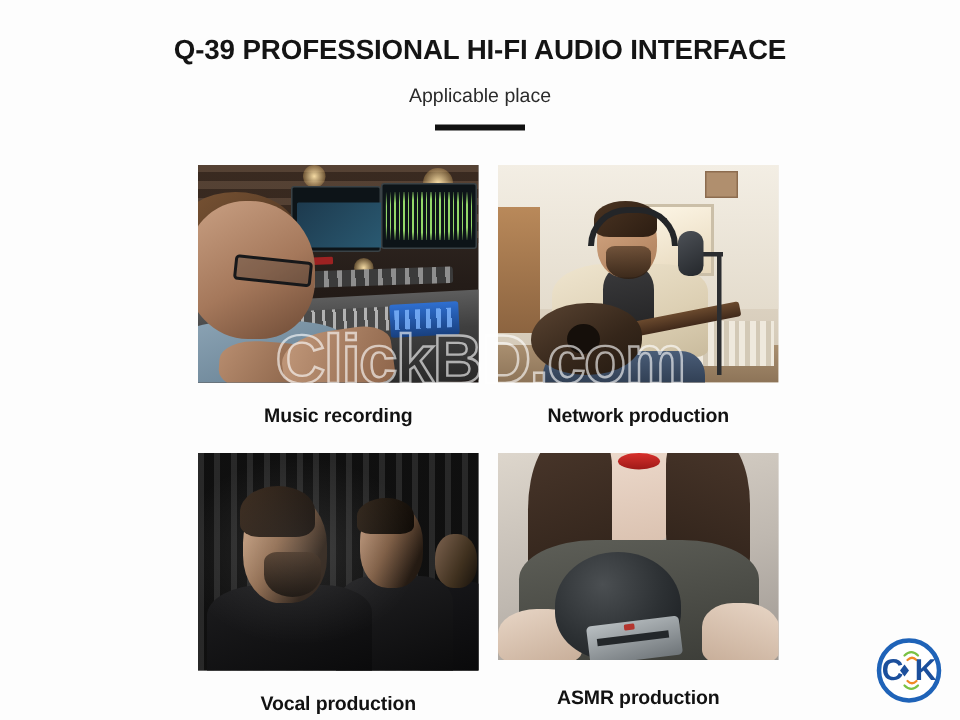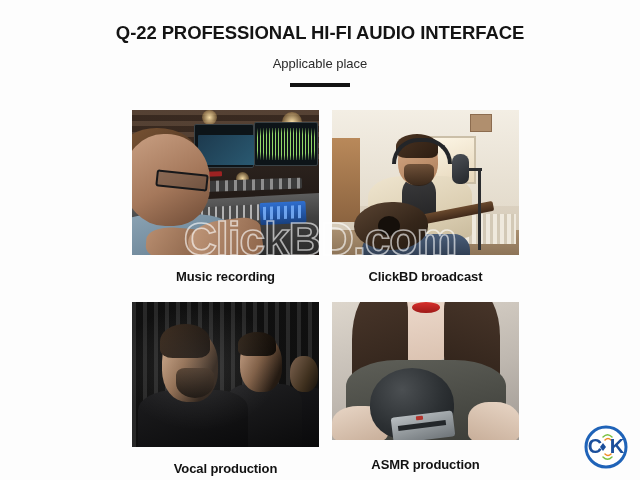--- a/index.html
+++ b/index.html
@@ -413,21 +413,21 @@
     right: 9px;
     bottom: 8px;
     width: 50px;
     height: 50px;
   }
 </style>
 </head>
 <body>
 
 <div class="header">
-  <h1 class="page-title">Q-22 PROFESSIONAL HI-FI AUDIO INTERFACE</h1>
+  <h1 class="page-title">Q-39 PROFESSIONAL HI-FI AUDIO INTERFACE</h1>
   <div class="page-subtitle">Applicable place</div>
   <div class="accent-bar"></div>
 </div>
 
 <div class="grid">
 
   <div class="grid-row">
 
     <div class="cell left">
       <div class="photo tall p1">
@@ -472,21 +472,21 @@
         <div class="layer guitar-body"></div>
         <div class="layer guitar-hole"></div>
         <div class="layer head2"></div>
         <div class="layer beard"></div>
         <div class="layer hair2"></div>
         <div class="layer phones"></div>
         <div class="layer micstand"></div>
         <div class="layer micarm"></div>
         <div class="layer mic"></div>
       </div>
-      <div class="caption">ClickBD broadcast</div>
+      <div class="caption">Network production</div>
     </div>
 
   </div>
 
   <div class="grid-row row-2">
 
     <div class="cell left">
       <div class="photo tall p3">
         <div class="layer curtain"></div>
         <div class="layer s3-body"></div>

